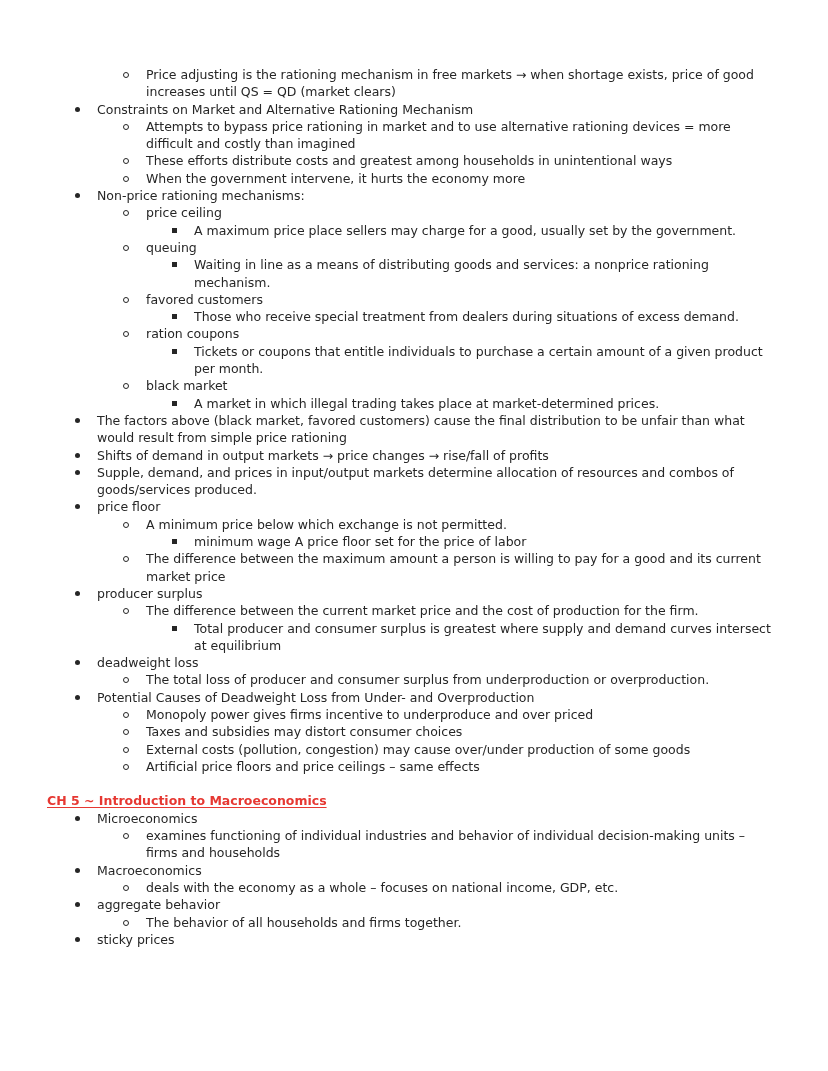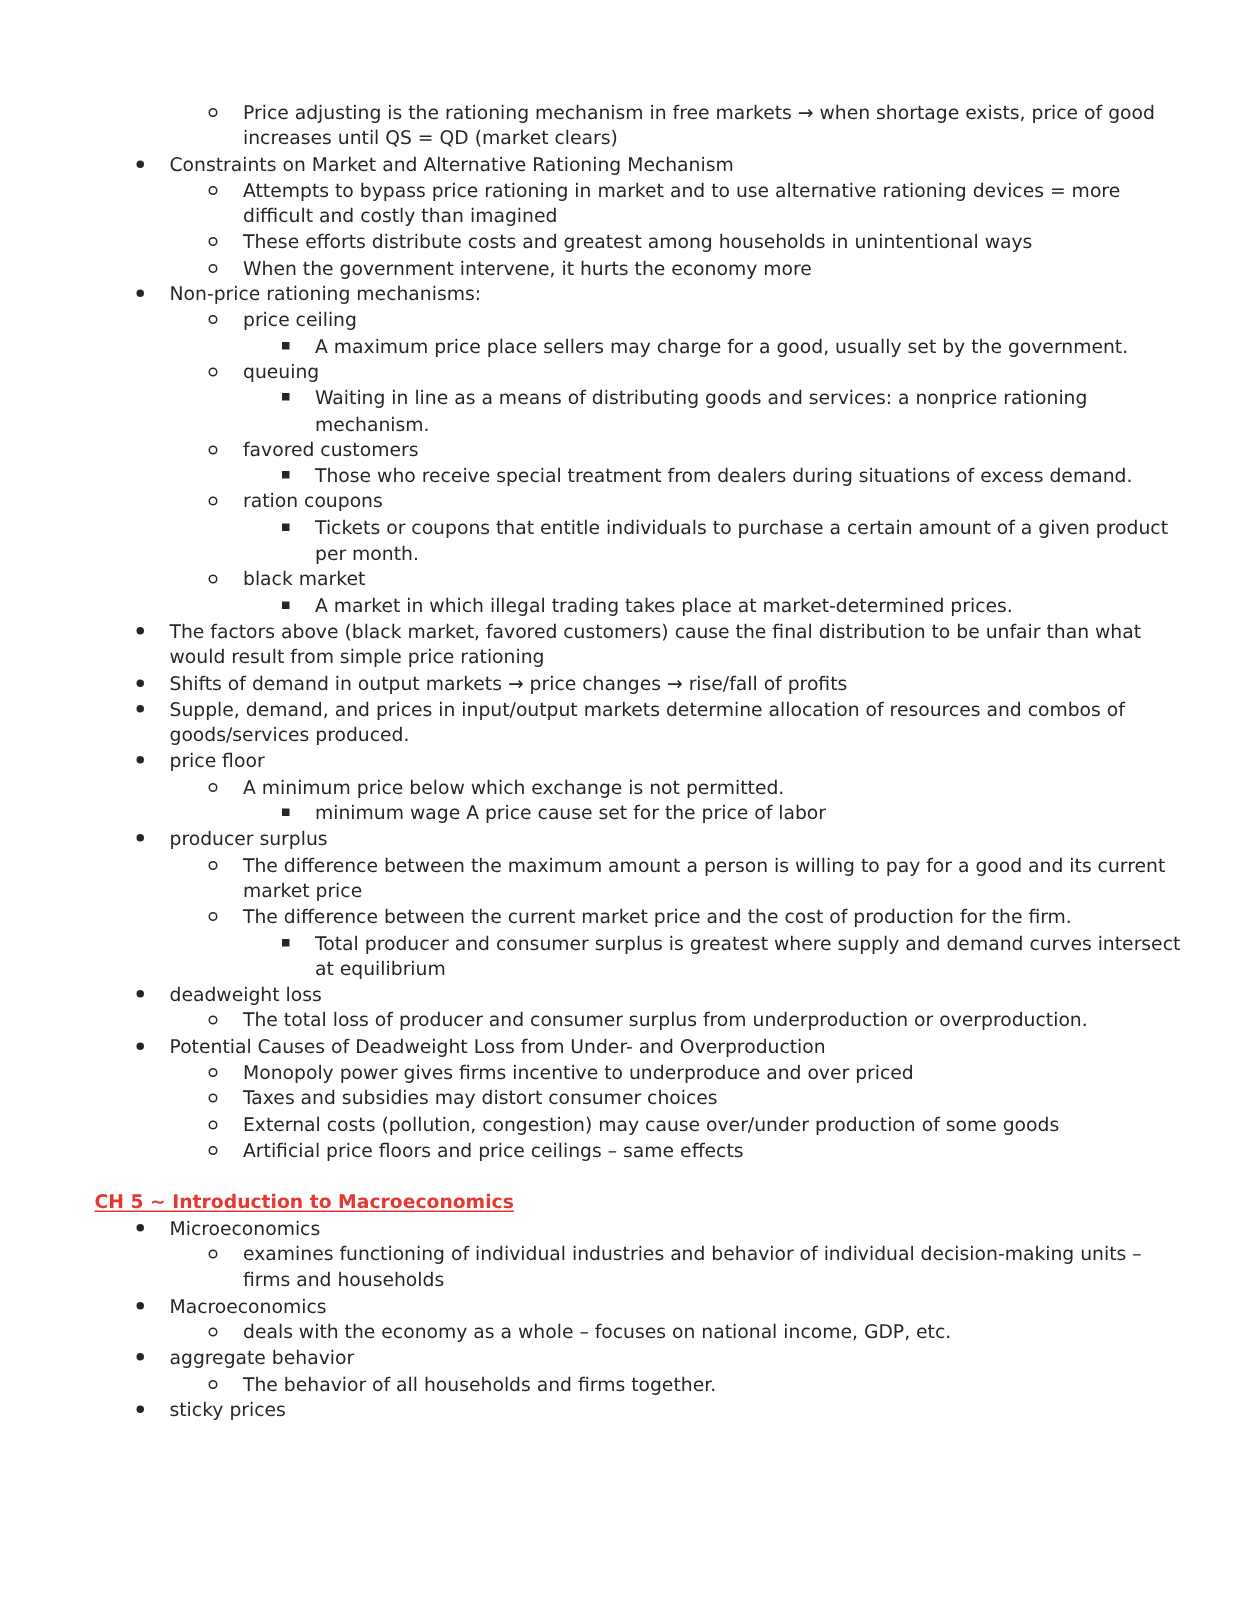--- a/index.html
+++ b/index.html
@@ -14,21 +14,21 @@
     background: var(--page-bg, #ffffff);
     overflow: hidden;
     font-family: "DejaVu Sans", "Liberation Sans", sans-serif;
     font-size: 12.5px;
     line-height: 17.3px;
     color: var(--text-color, #262626);
     -webkit-font-smoothing: antialiased;
   }
   .doc {
     position: absolute;
-    left: 63px;
+    left: 47px;
     top: 66px;
     width: 730px;
   }
   .li { position: relative; }
   .li .txt { display: block; }
   .lvl1 { padding-left: 50px; }
   .lvl2 { padding-left: 99px; }
   .lvl3 { padding-left: 147px; }
   .blt {
     position: absolute;
@@ -146,29 +146,29 @@
       <div class="li lvl1">
         <span class="blt b-disc"></span>
         <span class="txt">price floor</span>
       </div>
       <div class="li lvl2">
         <span class="blt b-circle"></span>
         <span class="txt">A minimum price below which exchange is not permitted.</span>
       </div>
       <div class="li lvl3">
         <span class="blt b-square"></span>
-        <span class="txt">minimum wage A price cause set for the price of labor</span>
+        <span class="txt">minimum wage A price floor set for the price of labor</span>
+      </div>
+      <div class="li lvl2">
+        <span class="blt b-circle"></span>
+        <span class="txt">The difference between the maximum amount a person is willing to pay for a good and its current market price</span>
       </div>
       <div class="li lvl1">
         <span class="blt b-disc"></span>
         <span class="txt">producer surplus</span>
-      </div>
-      <div class="li lvl2">
-        <span class="blt b-circle"></span>
-        <span class="txt">The difference between the maximum amount a person is willing to pay for a good and its current market price</span>
       </div>
       <div class="li lvl2">
         <span class="blt b-circle"></span>
         <span class="txt">The difference between the current market price and the cost of production for the firm.</span>
       </div>
       <div class="li lvl3">
         <span class="blt b-square"></span>
         <span class="txt">Total producer and consumer surplus is greatest where supply and demand curves intersect at equilibrium</span>
       </div>
       <div class="li lvl1">

